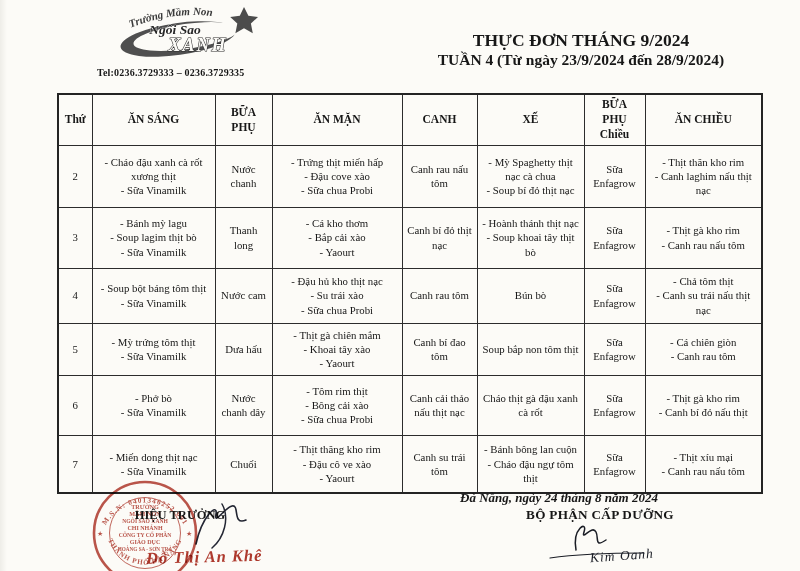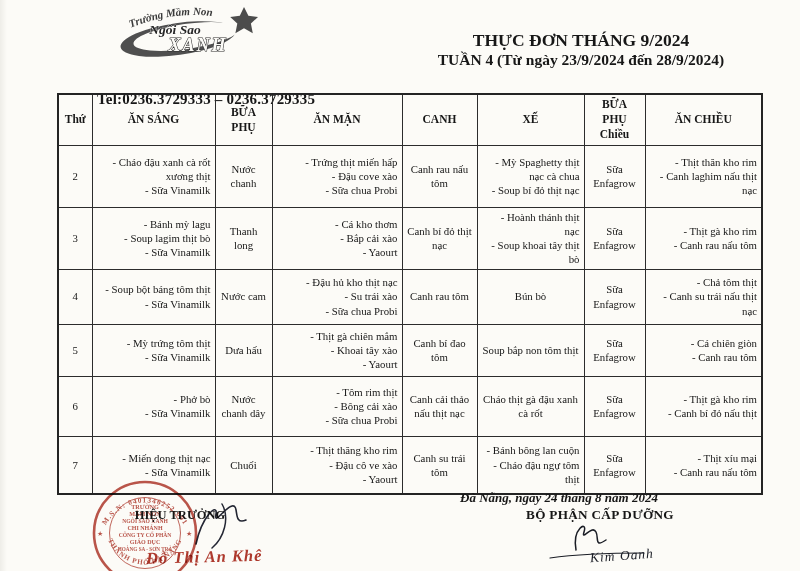--- a/index.html
+++ b/index.html
@@ -4,37 +4,37 @@
 <style>
   html,body{margin:0;padding:0;}
   body{width:800px;height:571px;background:#dedede;}
   .page{
     position:relative;width:800px;height:571px;overflow:hidden;
     background:linear-gradient(90deg,#eeede8 0,#fcfbf7 7px,#fcfbf7 100%);
     font-family:"Liberation Serif","DejaVu Serif",serif;color:#171717;
   }
   
   .logo{position:absolute;left:103px;top:6px;width:165px;height:60px;}
-  .tel{position:absolute;left:97px;top:67px;font-size:15px;font-weight:bold;letter-spacing:.2px;margin-top:24px;}
+  .tel{position:absolute;left:97px;top:67px;font-size:10px;font-weight:bold;letter-spacing:.2px;}
   .titlebox{position:absolute;left:386px;top:30px;width:390px;text-align:center;line-height:1.2;}
   .title1{font-size:17.5px;font-weight:bold;}
   .title2{font-size:15.5px;font-weight:bold;}
   
   table.menu{
     position:absolute;left:57px;top:93px;width:704px;
     border-collapse:collapse;table-layout:fixed;border:2px solid #242424;
   }
   .menu th,.menu td{
     border:1.4px solid #2c2c2c;vertical-align:middle;
     white-space:pre-line;padding:2px 4px;line-height:1.32;
   }
   .menu th{font-size:11.5px;font-weight:bold;text-align:center;padding:2px 1px;}
   .menu td{font-size:10.8px;}
   .menu td.c{text-align:center;}
-  .menu td.l{text-align:right;padding-left:7px;}
+  .menu td.l{text-align:center;}
   
   .note{position:absolute;left:60px;top:492px;font-size:12.5px;font-weight:bold;font-style:italic;
         text-decoration:underline;text-underline-offset:2px;}
   .hieutruong{position:absolute;left:95px;top:508px;width:170px;text-align:center;
         font-size:12.5px;font-weight:bold;}
   .placedate{position:absolute;left:460px;top:490px;width:280px;
         font-size:13px;font-weight:bold;font-style:italic;}
   .department{position:absolute;left:460px;top:507px;width:280px;text-align:center;
         font-size:13.2px;font-weight:bold;letter-spacing:.3px;}
   .stamp{position:absolute;left:90px;top:478px;opacity:.86;mix-blend-mode:multiply;}

